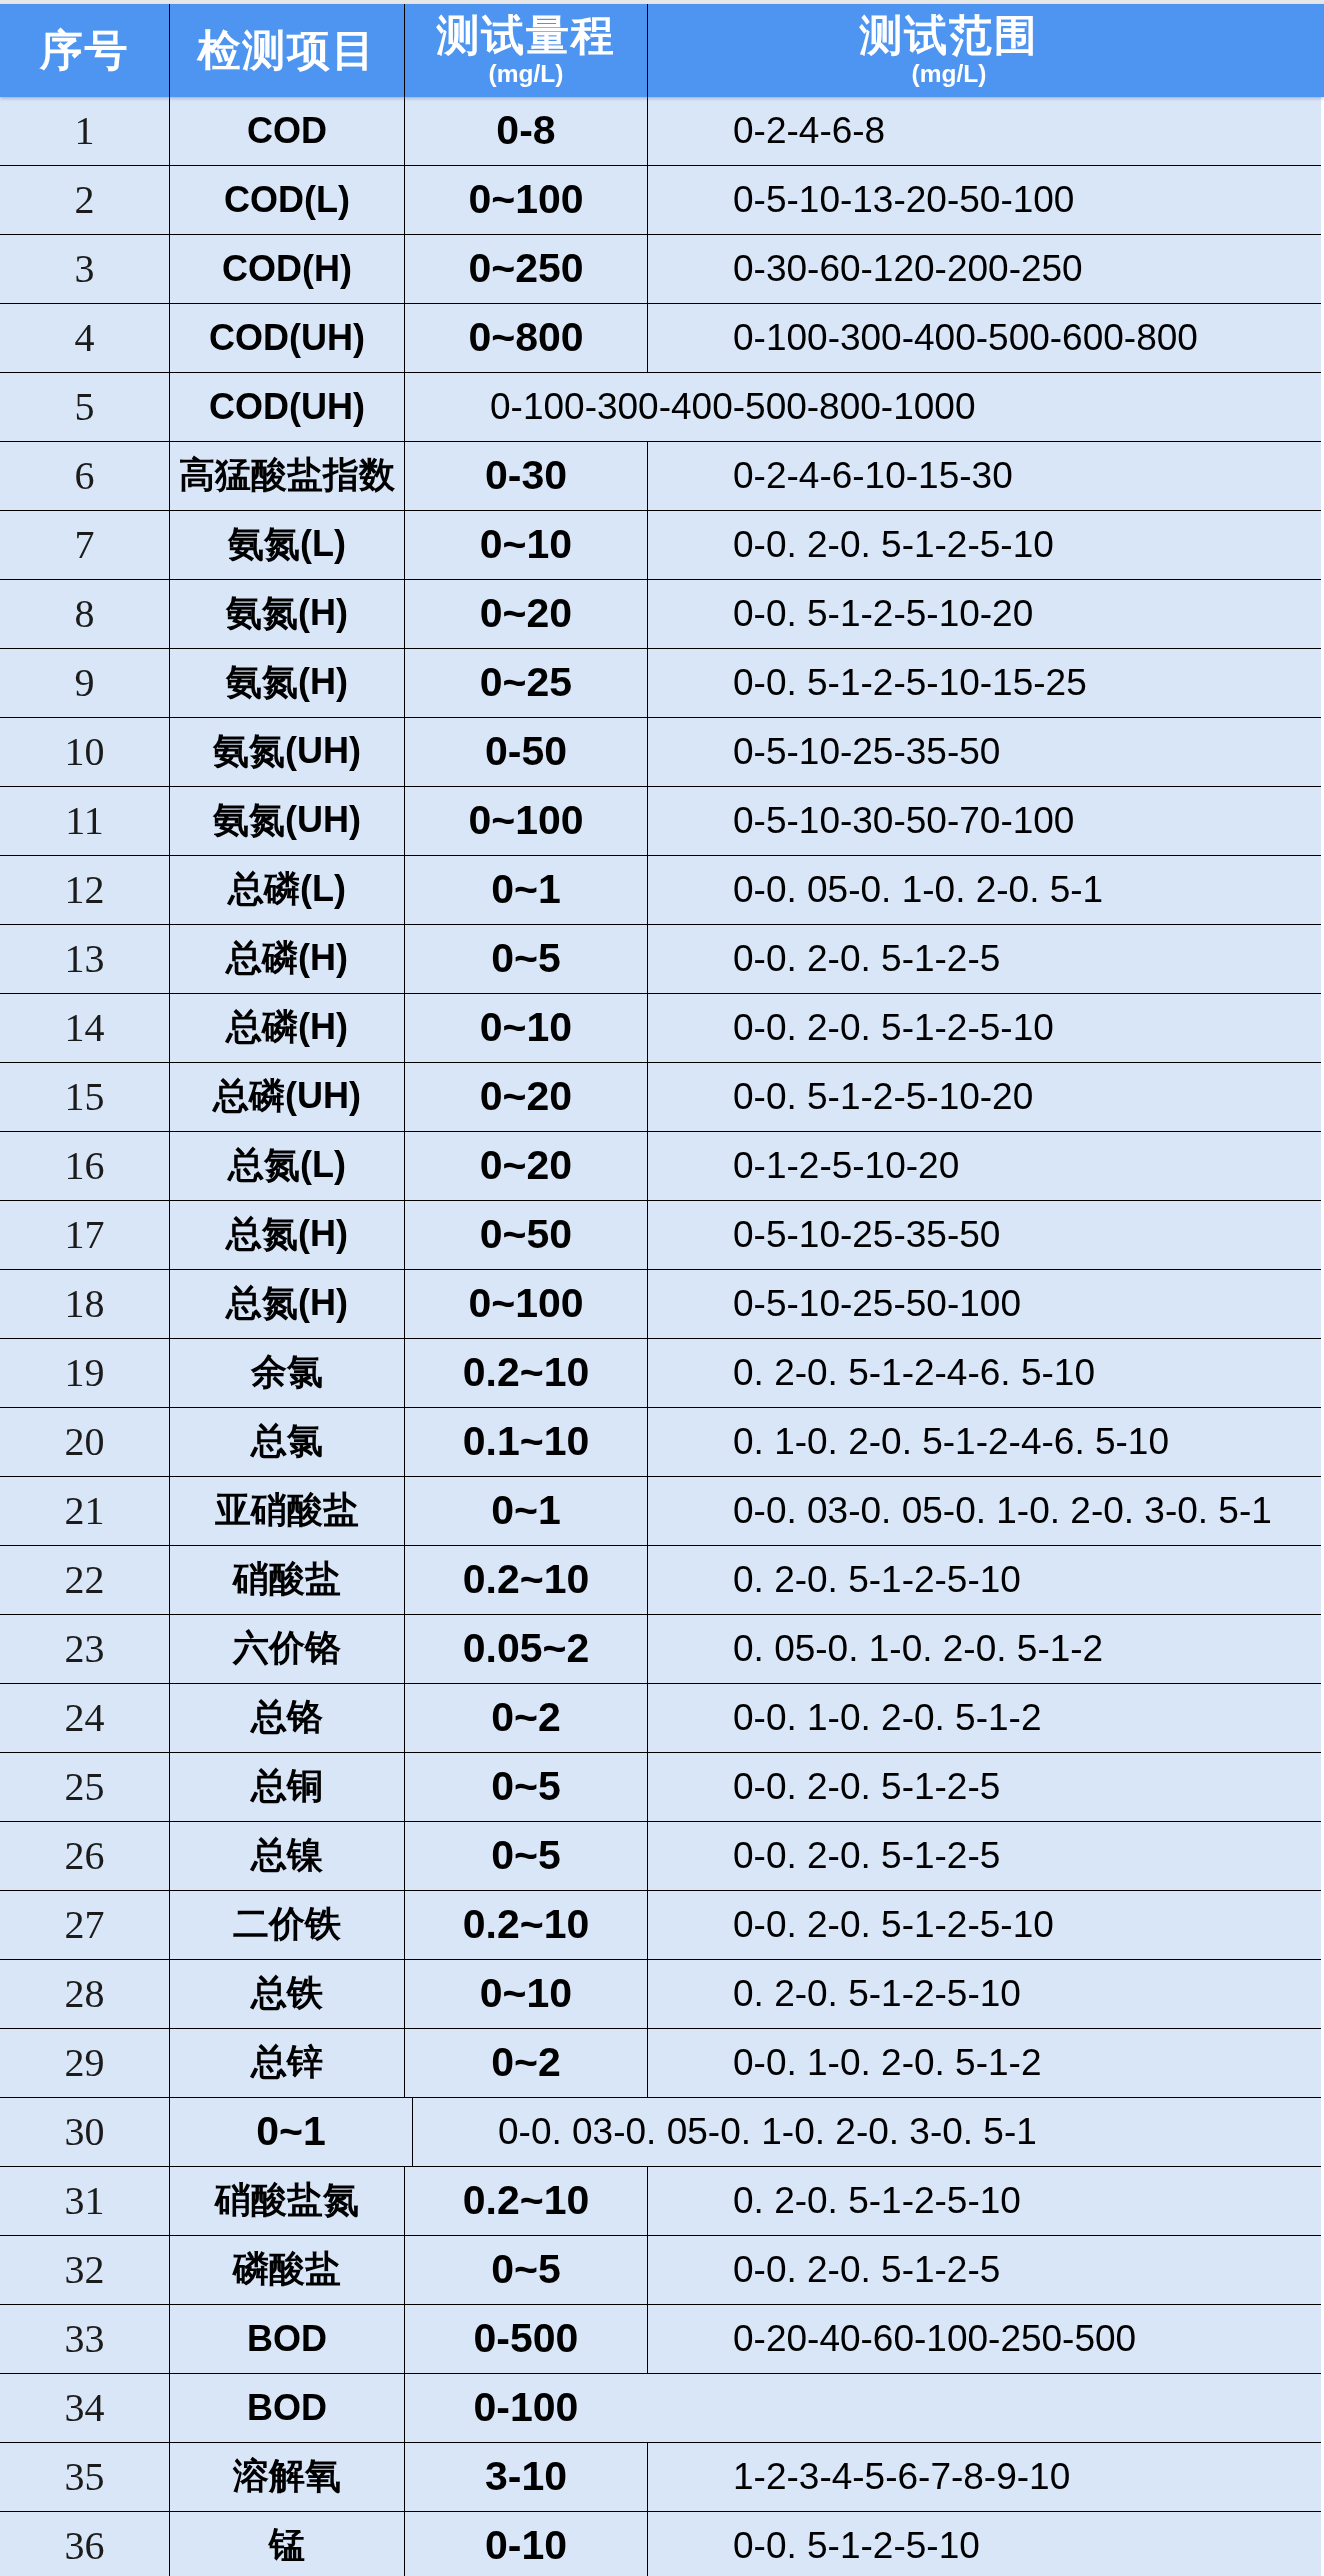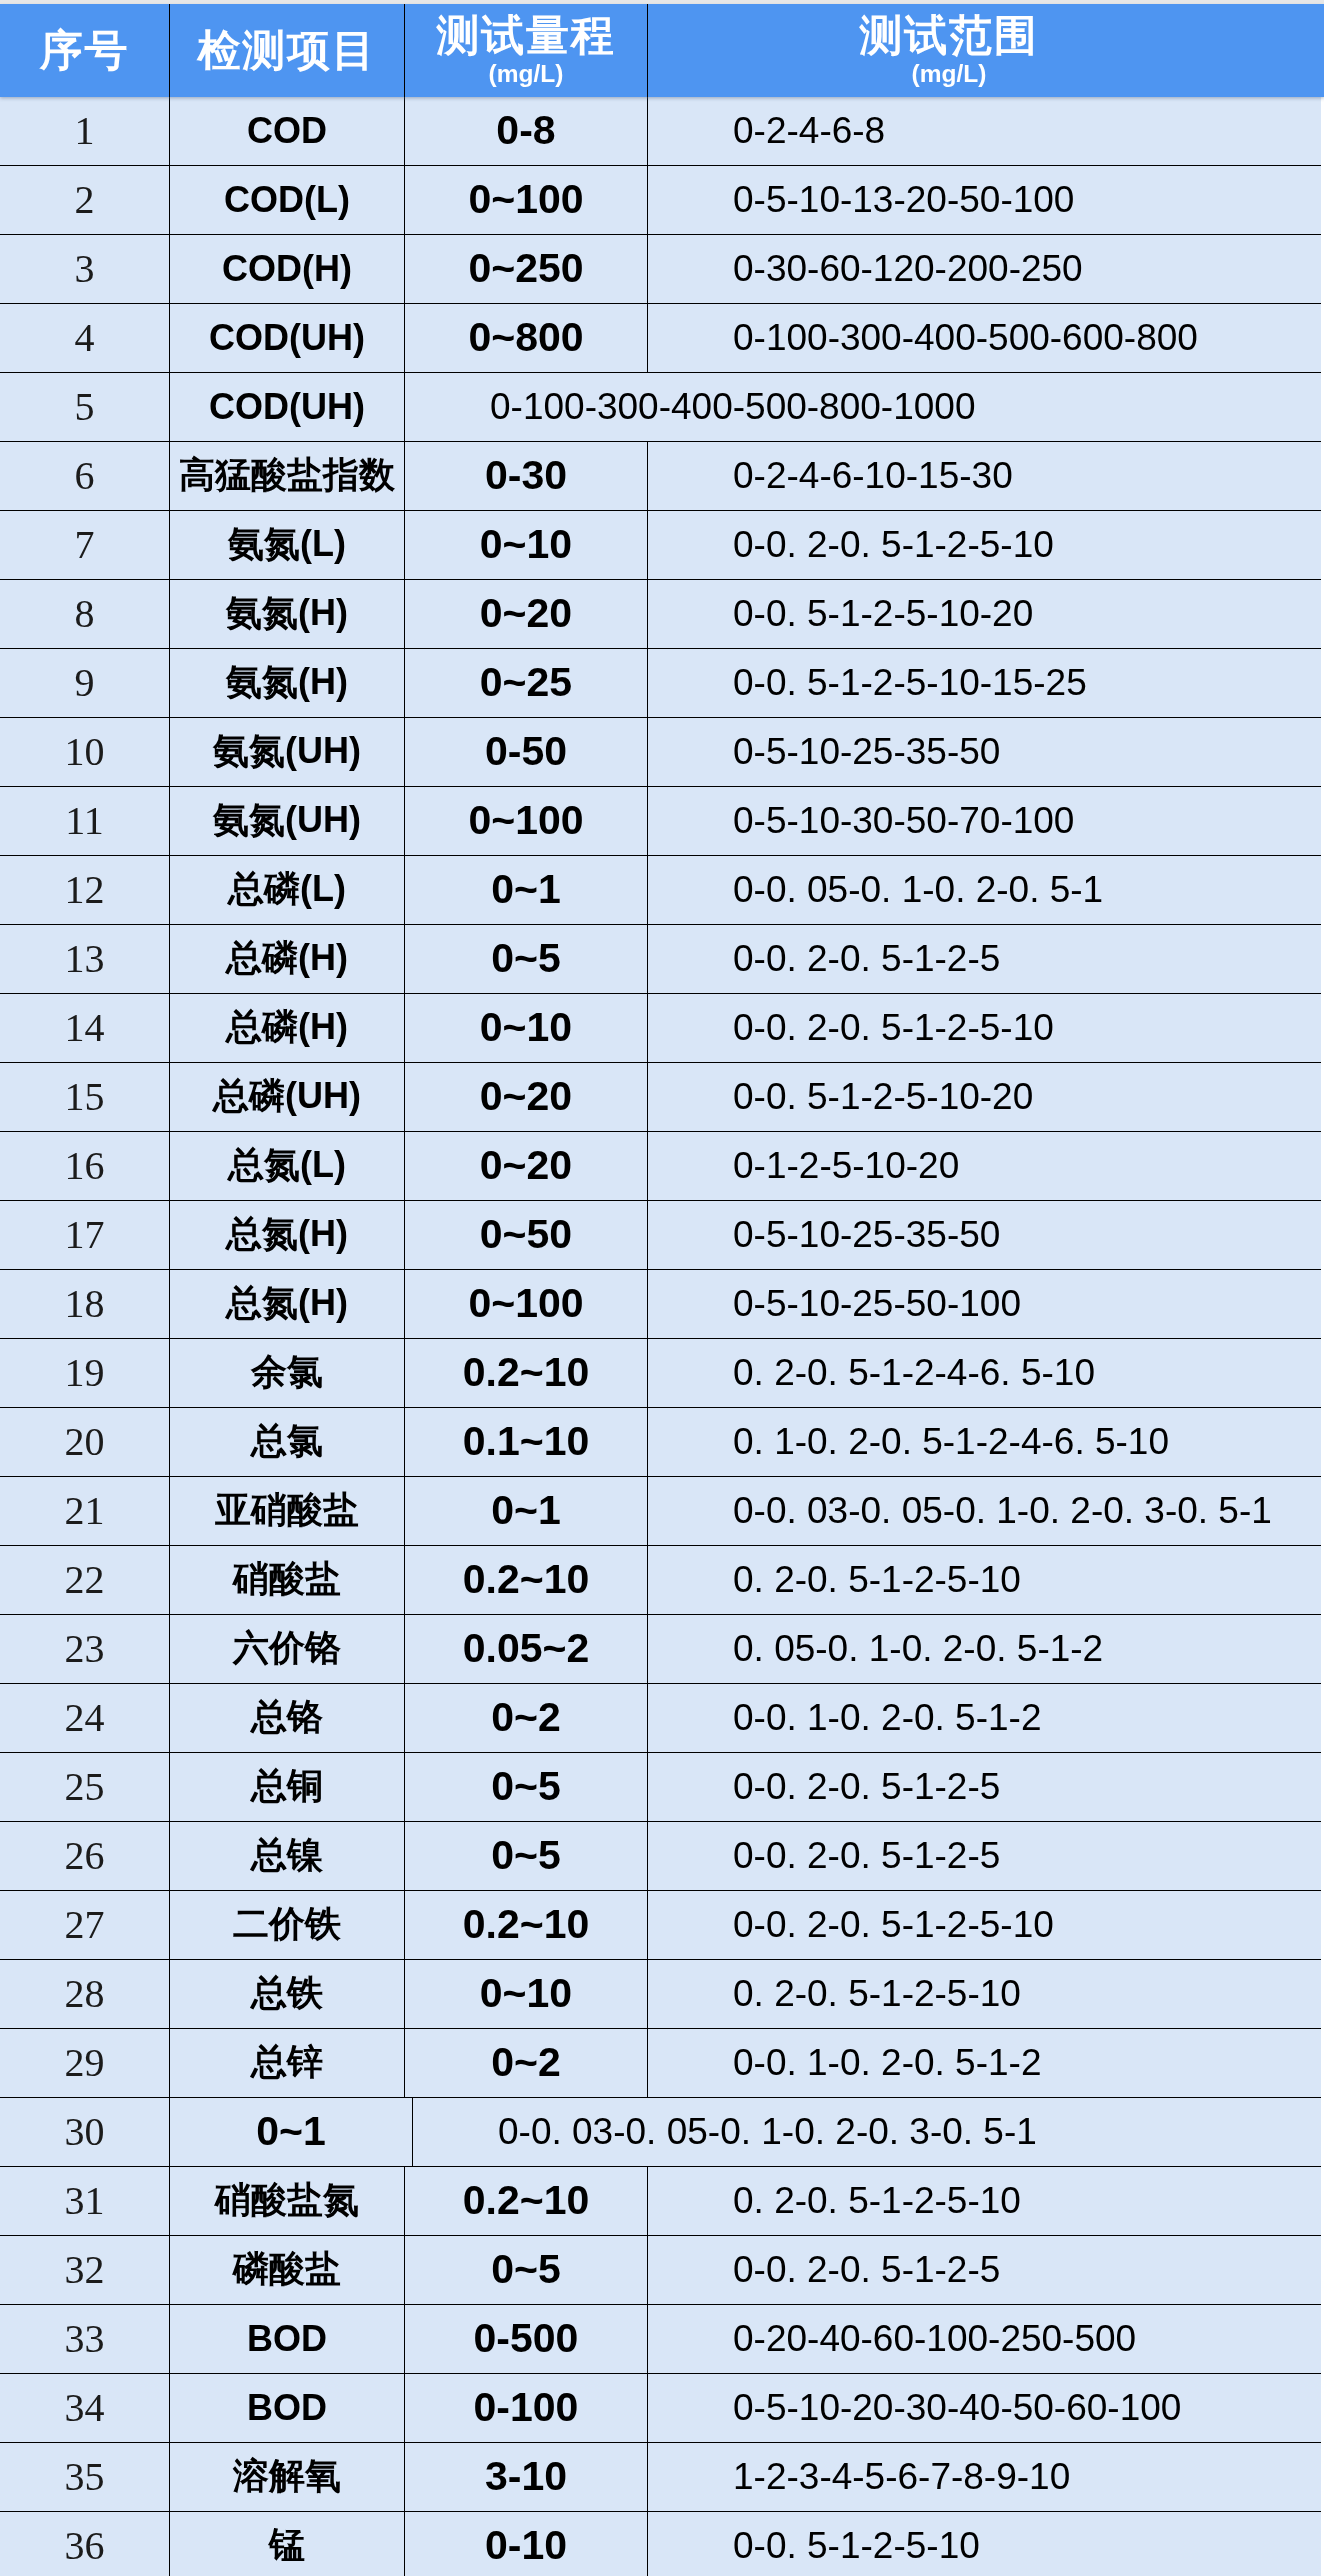--- a/index.html
+++ b/index.html
@@ -323,21 +323,20 @@
     <div class="td c1">33</div>
     <div class="td c2 bl">BOD</div>
     <div class="td c3 bl">0-500</div>
     <div class="td c4 bl">0-20-40-60-100-250-500</div>
   </div>
 
   <div class="tr">
     <div class="td c1">34</div>
     <div class="td c2 bl">BOD</div>
     <div class="td c3 bl">0-100</div>
-    <div class="td c4 bl">0-5-10-20-30-40-50-60-100</div>
   </div>
 
   <div class="tr">
     <div class="td c1">35</div>
     <div class="td c2 bl">溶解氧</div>
     <div class="td c3 bl">3-10</div>
     <div class="td c4 bl">1-2-3-4-5-6-7-8-9-10</div>
   </div>
 
   <div class="tr">

